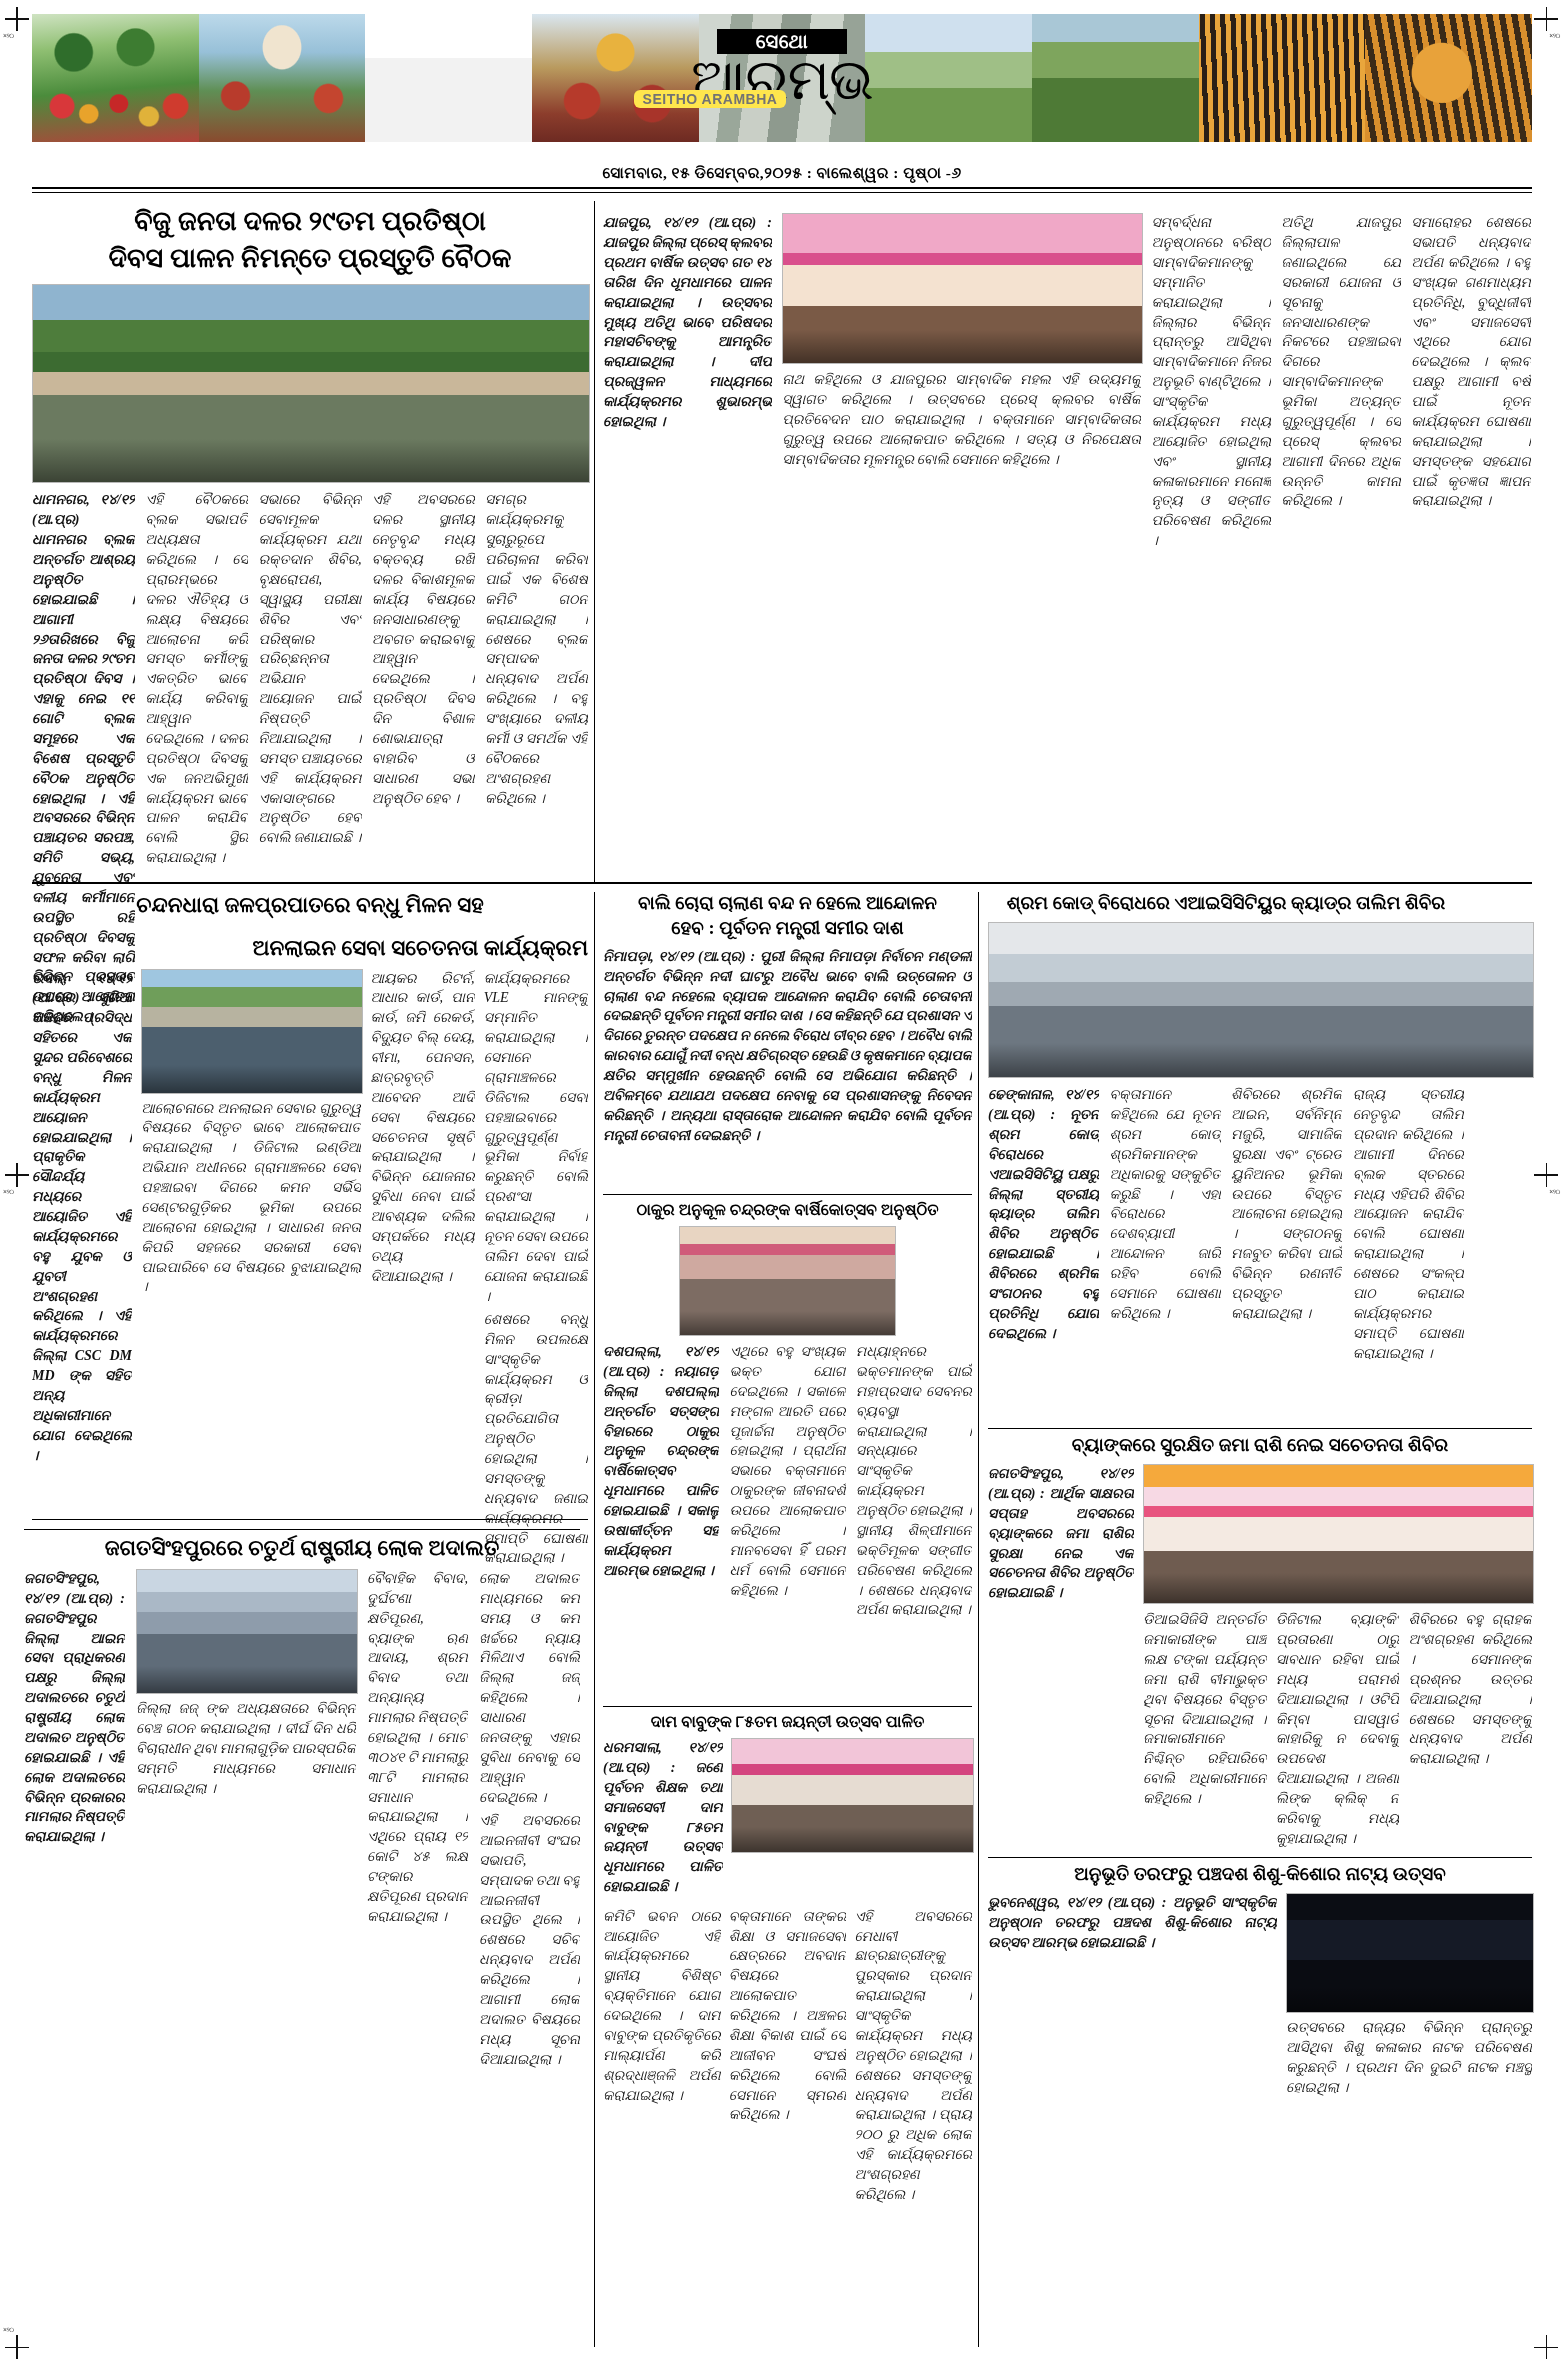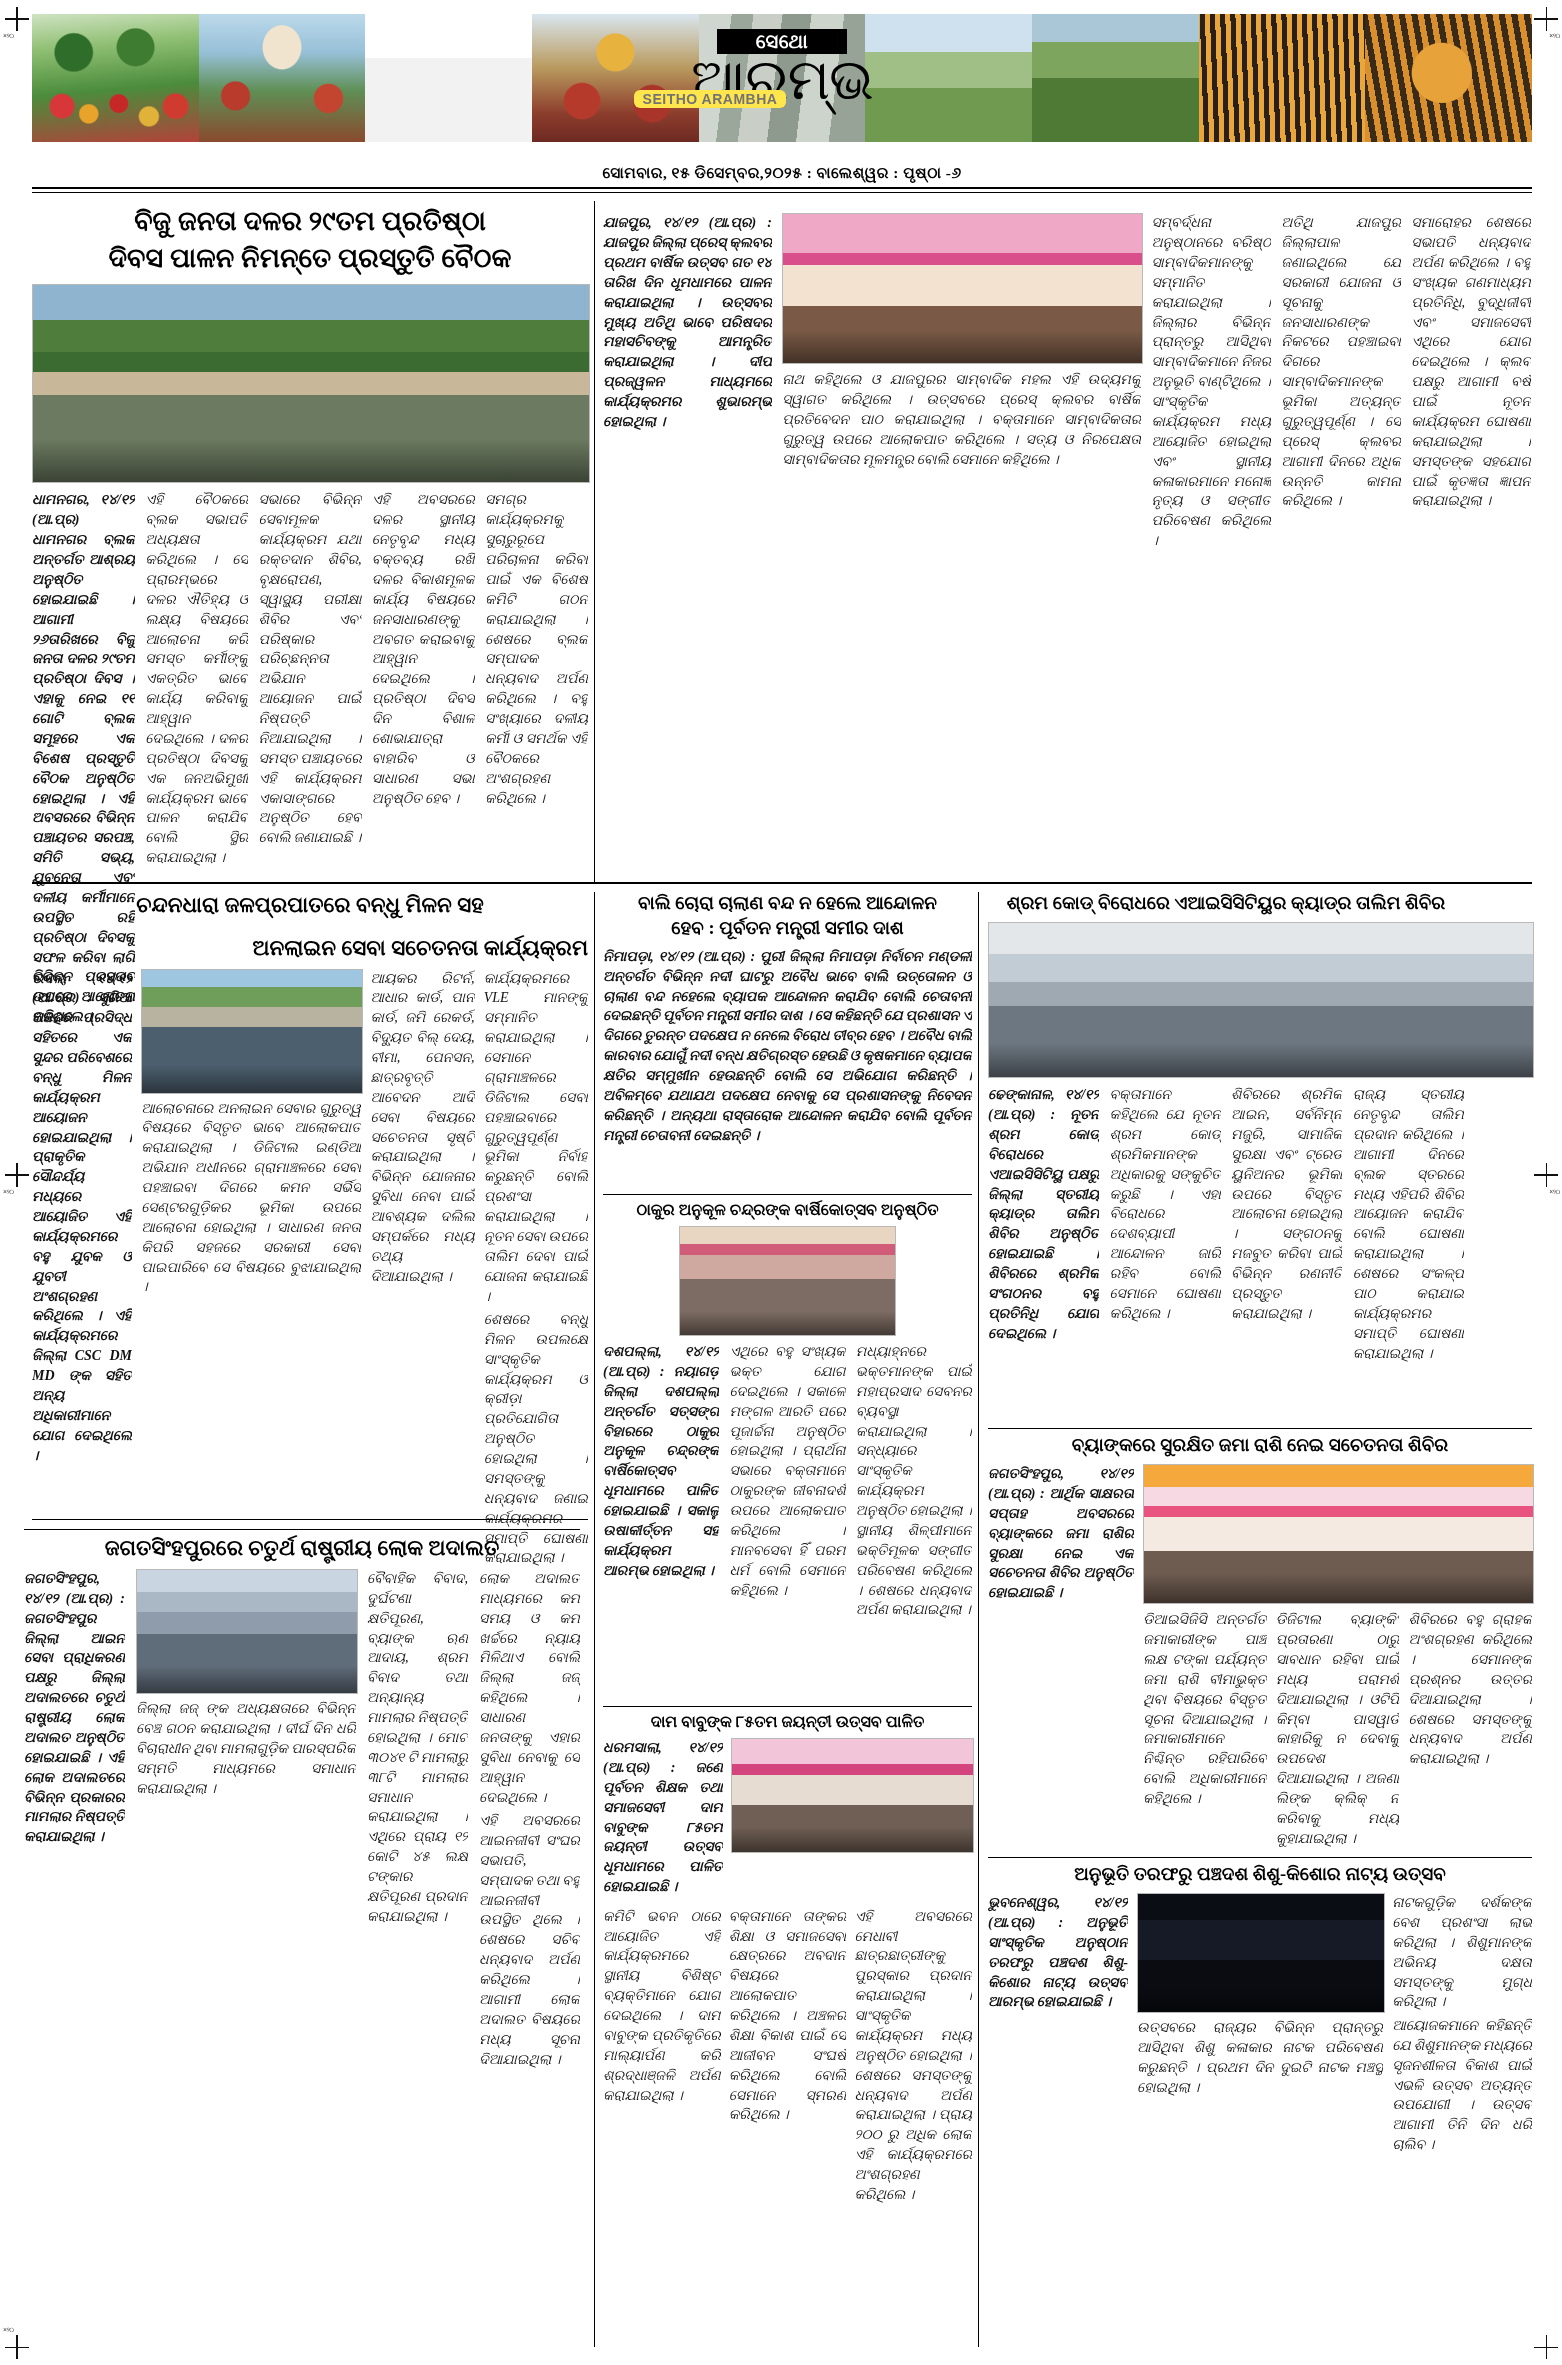--- a/index.html
+++ b/index.html
@@ -400,24 +400,20 @@
           <p class="lead">ଭୁବନେଶ୍ୱର, ୧୪/୧୨ (ଆ.ପ୍ର) : ଅନୁଭୂତି ସାଂସ୍କୃତିକ ଅନୁଷ୍ଠାନ ତରଫରୁ ପଞ୍ଚଦଶ ଶିଶୁ-କିଶୋର ନାଟ୍ୟ ଉତ୍ସବ ଆରମ୍ଭ ହୋଇଯାଇଛି ।</p>
         </div>
       <div style="width:246px;">
         <div class="photo ph-drama" style="width:246px;height:118px;">
             <div class="capbar"></div>
           </div>
         <div class="bcol" style="width:100%;margin-top:5.1px;">
             <p>ଉତ୍ସବରେ ରାଜ୍ୟର ବିଭିନ୍ନ ପ୍ରାନ୍ତରୁ ଆସିଥିବା ଶିଶୁ କଳାକାର ନାଟକ ପରିବେଷଣ କରୁଛନ୍ତି । ପ୍ରଥମ ଦିନ ଦୁଇଟି ନାଟକ ମଞ୍ଚସ୍ଥ ହୋଇଥିଲା ।</p>
           </div>
       </div>
-      <div class="bcol" style="width:123px;">
-          <p>ନାଟକଗୁଡ଼ିକ ଦର୍ଶକଙ୍କ ବେଶ ପ୍ରଶଂସା ଲାଭ କରିଥିଲା । ଶିଶୁମାନଙ୍କ ଅଭିନୟ ଦକ୍ଷତା ସମସ୍ତଙ୍କୁ ମୁଗ୍ଧ କରିଥିଲା ।</p>
-          <p>ଆୟୋଜକମାନେ କହିଛନ୍ତି ଯେ ଶିଶୁମାନଙ୍କ ମଧ୍ୟରେ ସୃଜନଶୀଳତା ବିକାଶ ପାଇଁ ଏଭଳି ଉତ୍ସବ ଅତ୍ୟନ୍ତ ଉପଯୋଗୀ । ଉତ୍ସବ ଆଗାମୀ ତିନି ଦିନ ଧରି ଚାଲିବ ।</p>
-        </div>
     </div>
   </div>
 
   <div style="position:absolute;left:594px;top:892px;width:1px;height:1455px;background:#000;"></div>
   <div style="position:absolute;left:978px;top:892px;width:1px;height:1455px;background:#000;"></div>
   <div style="position:absolute;left:32px;top:1519px;width:556px;height:1px;background:#000;"></div>
 
 </div>
 
 

